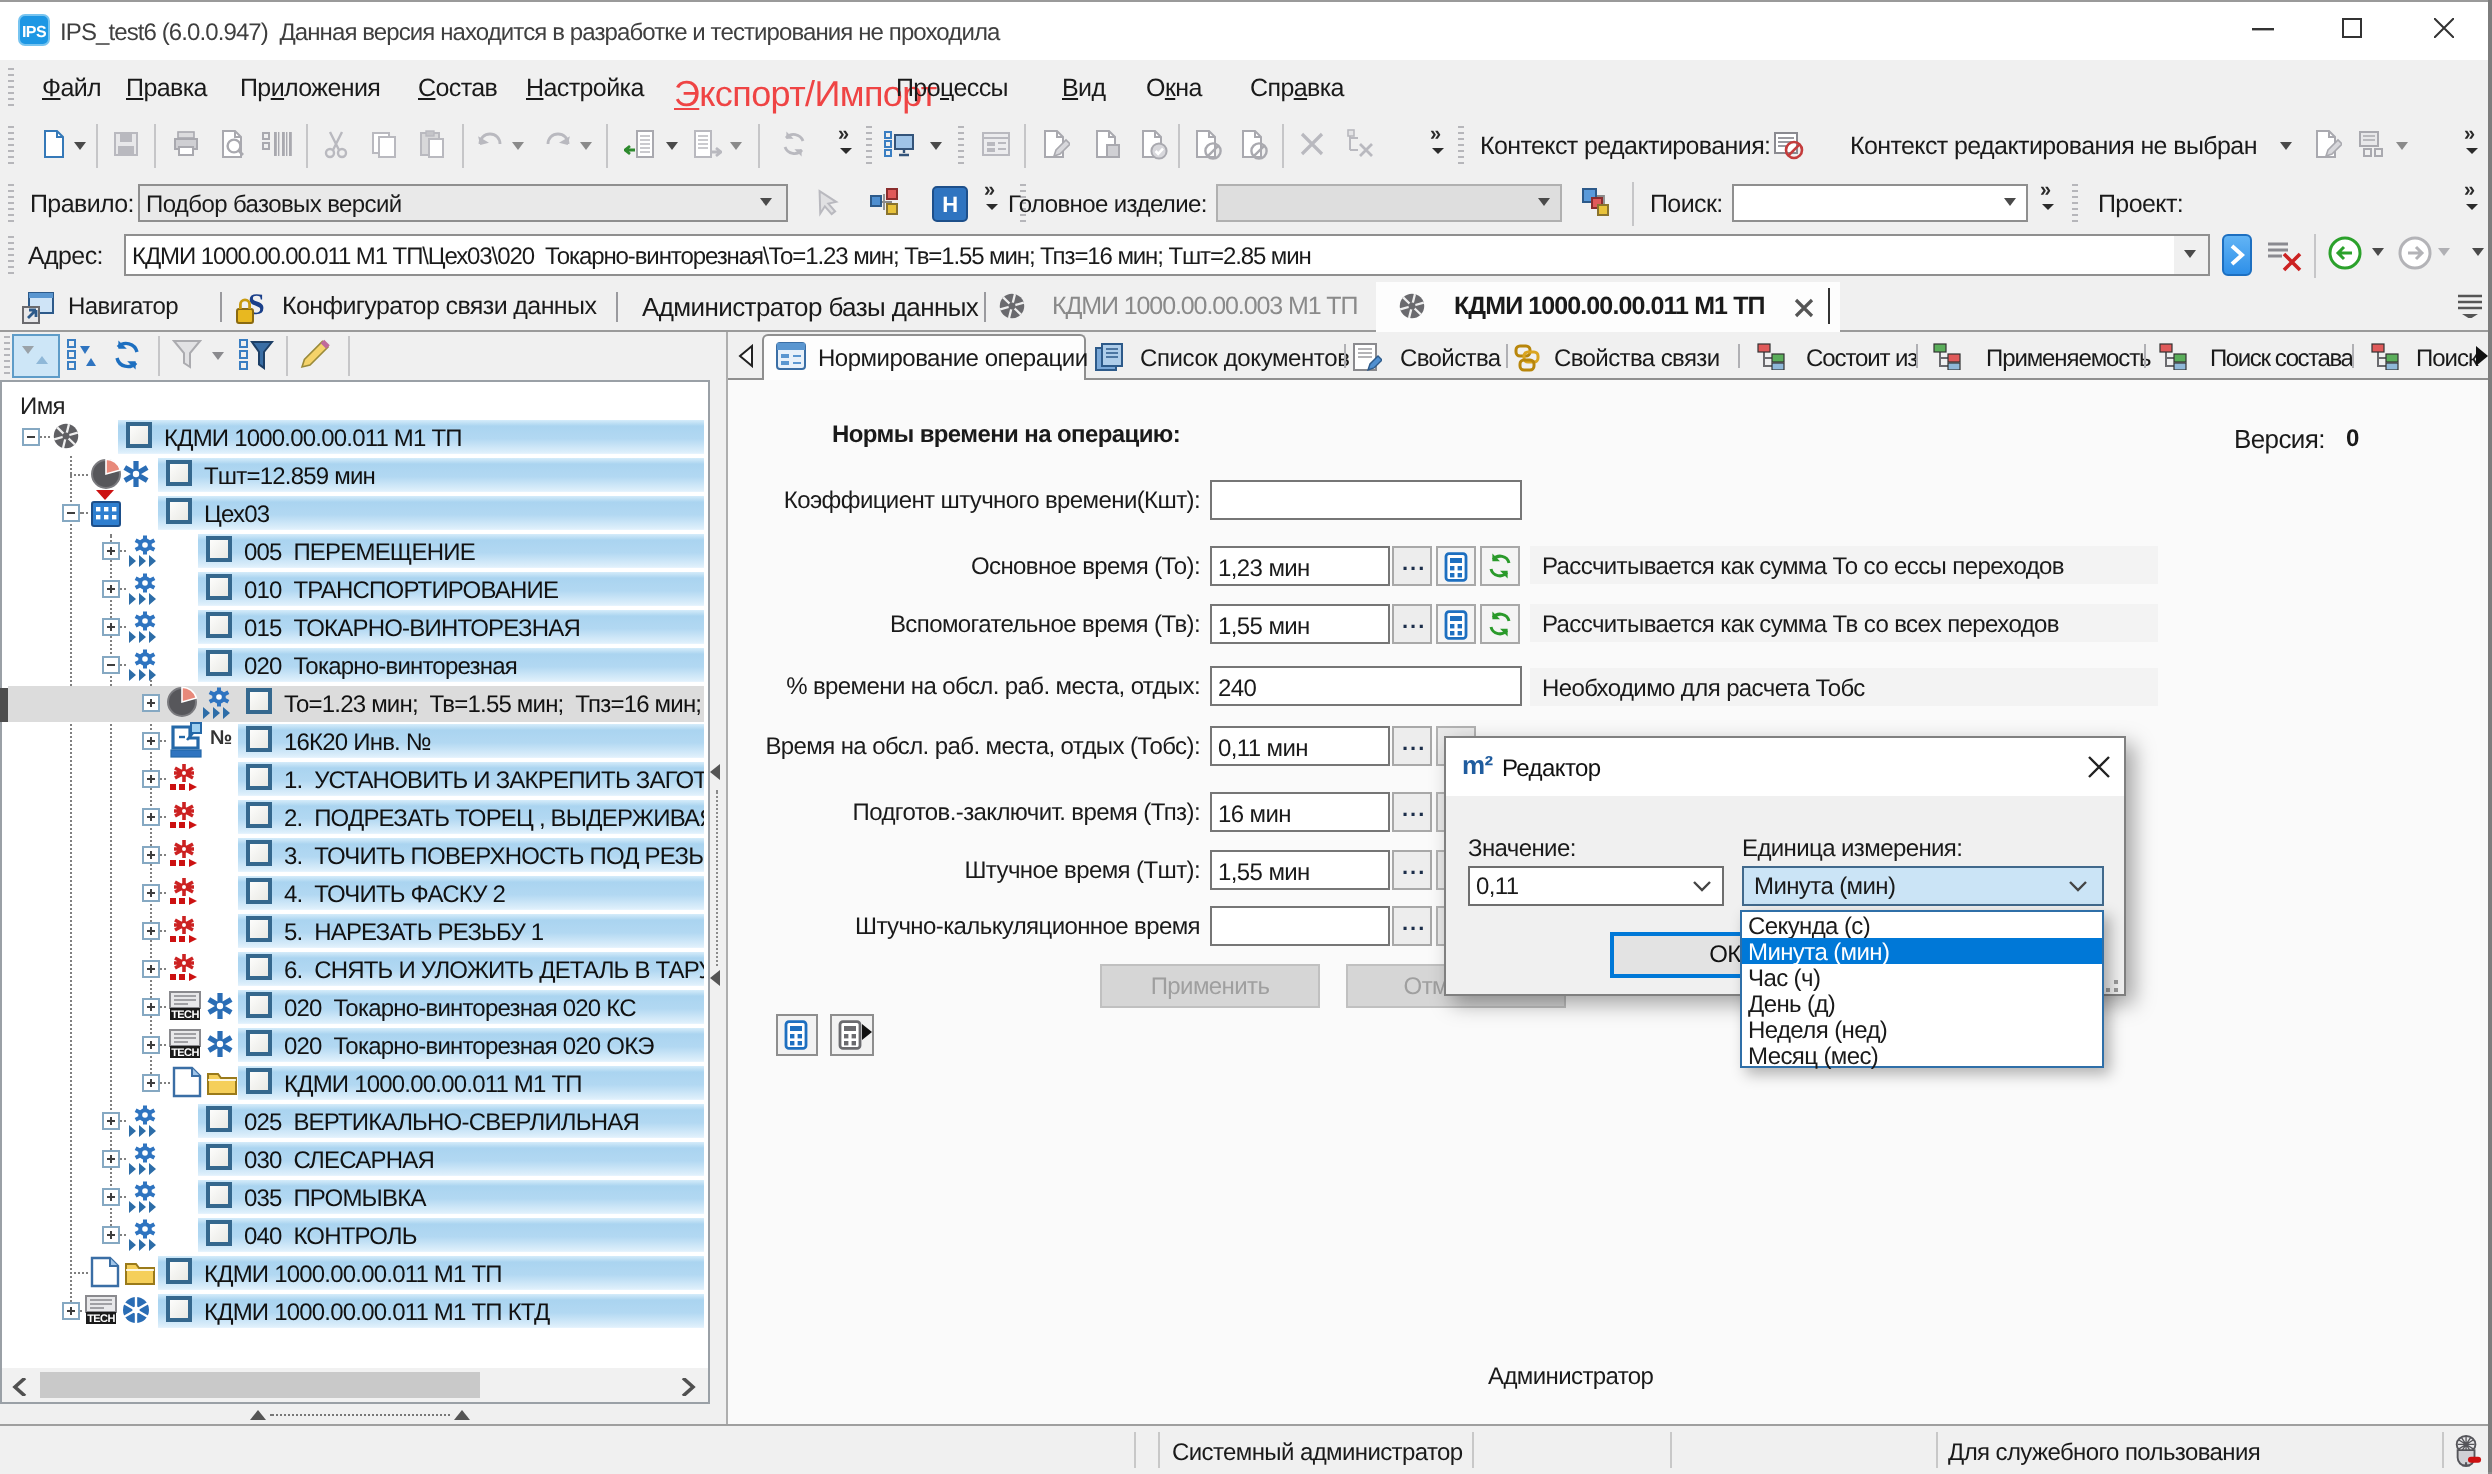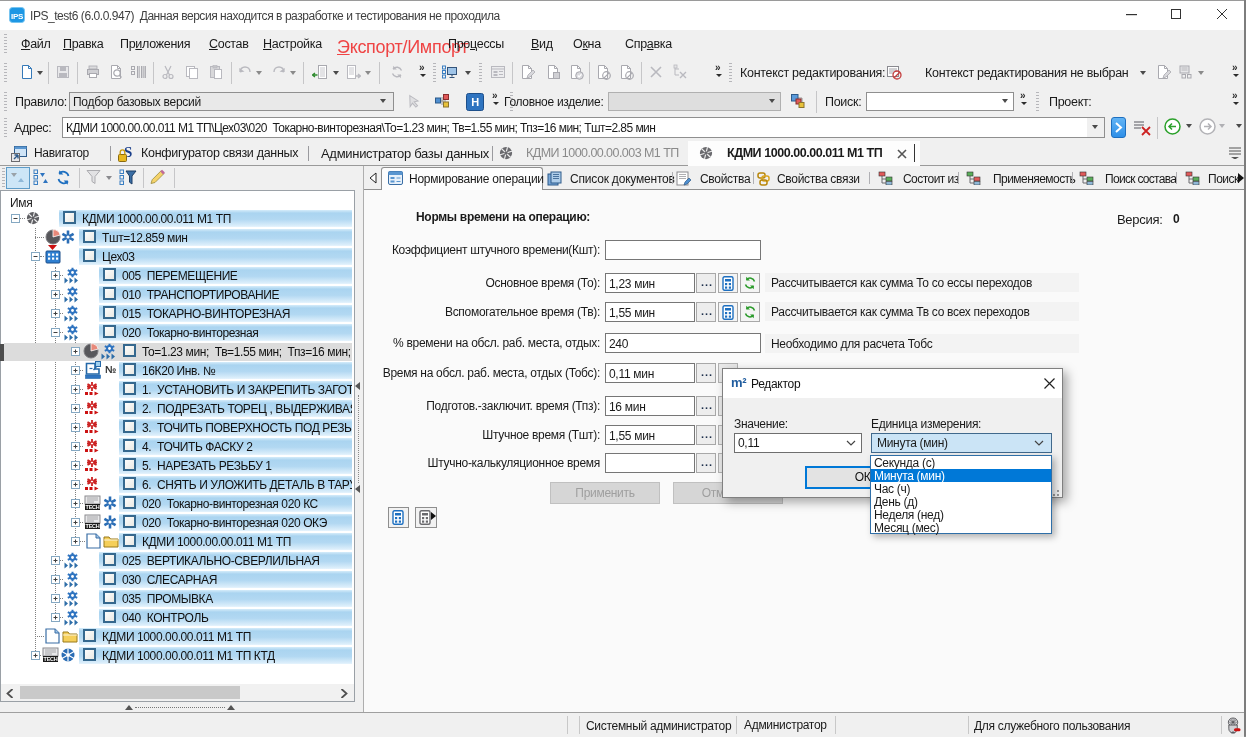--- a/index.html
+++ b/index.html
@@ -1048,20 +1048,20 @@
 <div style="position:absolute;left:874px;top:521px;font-size:12px">Месяц (мес)</div>
 <div style="position:absolute;left:0;top:712px;width:1244px;height:1px;background:#9f9f9f"></div>
 <div style="position:absolute;left:0;top:713px;width:1244px;height:24px;background:#f0f0f0"></div>
 <div style="position:absolute;left:567px;top:716px;width:1px;height:18px;background:#c8c8c8"></div>
 <div style="position:absolute;left:579px;top:716px;width:1px;height:18px;background:#c8c8c8"></div>
 <div style="position:absolute;left:736px;top:716px;width:1px;height:18px;background:#c8c8c8"></div>
 <div style="position:absolute;left:835px;top:716px;width:1px;height:18px;background:#c8c8c8"></div>
 <div style="position:absolute;left:968px;top:716px;width:1px;height:18px;background:#c8c8c8"></div>
 <div style="position:absolute;left:1221px;top:716px;width:1px;height:18px;background:#c8c8c8"></div>
 <div style="position:absolute;left:586px;top:719px;font-size:12px">Системный администратор</div>
-<div style="position:absolute;left:744px;top:718px;font-size:12px">Администратор</div>
+<div style="position:absolute;left:744px;top:681px;font-size:12px">Администратор</div>
 <div style="position:absolute;left:974px;top:719px;font-size:12px">Для служебного пользования</div>
 <svg style="position:absolute;left:1226px;top:717px" width="15" height="17" viewBox="0 0 16 17">
     <ellipse cx="7.5" cy="5" rx="5" ry="4.5" fill="#e8e8ea" stroke="#55555a"></ellipse>
     <path d="M3.5 2.5l8 5M3 5l9 0M3.5 7.5l8-5M7.5 0.8v8.4M5 1.2l5 7.6M10 1.2L5 8.8" stroke="#55555a" stroke-width="0.7"></path>
     <path d="M3 8h9v4a4.5 4.5 0 0 1-9 0z" fill="#d0d0d4" stroke="#55555a"></path>
     <path d="M7.5 14.5V16M5.5 16.2h4" stroke="#55555a" stroke-width="1.1"></path>
     <rect x="8.5" y="11.5" width="7" height="3.2" rx="1.6" fill="#cc1111"></rect>
   </svg>
 </body></html>

